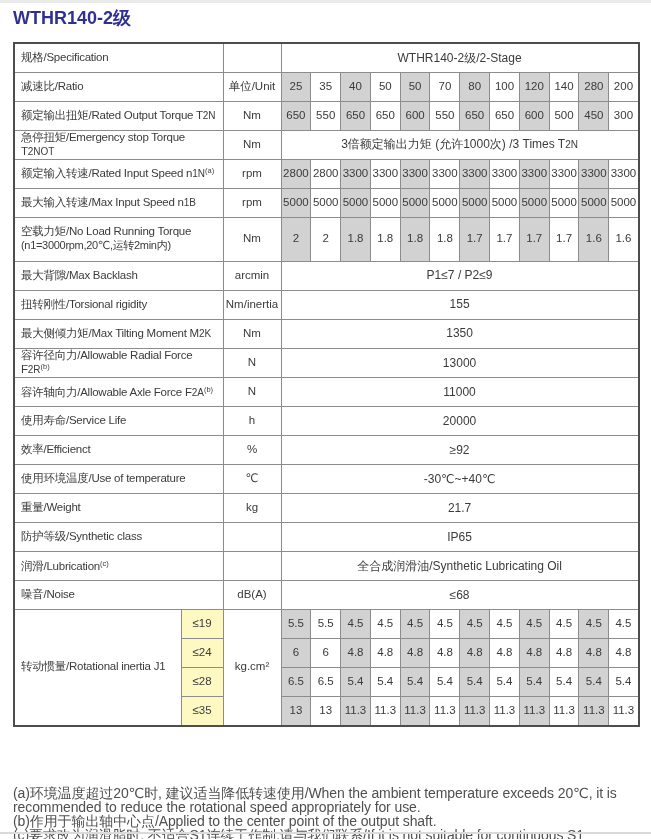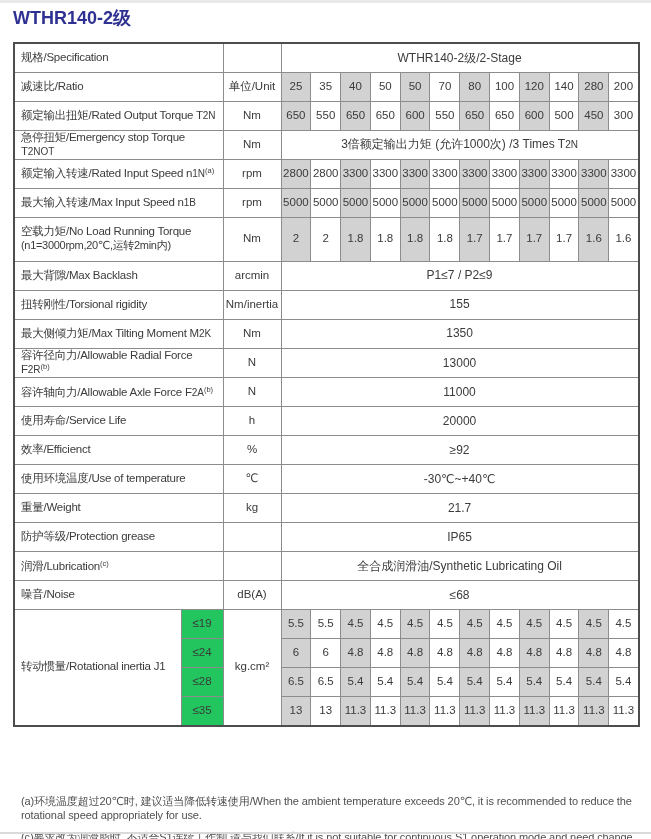--- a/index.html
+++ b/index.html
@@ -22,29 +22,29 @@
     border-collapse:collapse;table-layout:fixed;border:2px solid var(--bo);
   }
   .c-lbl{width:167px;} .c-lim{width:42px;} .c-unit{width:58px;} .c-d{width:29.8px;}
   #spec-table td{
     border:1px solid var(--bi);height:29px;font-size:11.5px;line-height:1.2;
     text-align:center;padding:0 1px;color:var(--tx);
   }
   #spec-table td.lbl{text-align:left;padding:0 3px 0 6px;letter-spacing:-0.25px;}
   #spec-table td.num{padding:0;}
   #spec-table td.num.shade{background:var(--shade);}
-  #spec-table td.lim{background:#22c55e;}
+  #spec-table td.lim{background:#fef9c3;}
   #spec-table td.unit{padding:0;}
   #spec-table td.val{font-size:12px;}
   #spec-table tr.tall td{height:44px;}
   .l2{font-size:11px;letter-spacing:-0.3px;}
   .sb{font-size:10px;letter-spacing:0;}
   .sp{font-size:7.5px;vertical-align:4px;letter-spacing:0;}
   .footnotes{position:absolute;left:13px;top:786px;width:628px;}
-  .footnotes p{margin:8px;font-size:11px;line-height:14px;color:var(--fn);letter-spacing:-0.1px;}
+  .footnotes p{margin:0;font-size:14px;line-height:14px;color:var(--fn);letter-spacing:-0.1px;}
   .bottom-divider{position:absolute;left:0;top:832px;width:651px;height:2px;background:#dadada;}
 </style>
 </head>
 <body>
 
 <div class="top-strip"></div>
 
 <h1 class="page-title">WTHR140-2级</h1>
 
 <table id="spec-table">
@@ -195,21 +195,21 @@
         <td class="lbl" colspan="2">使用环境温度/Use of temperature</td>
         <td class="unit">℃</td>
         <td class="val" colspan="12">-30℃~+40℃</td>
       </tr>
       <tr>
         <td class="lbl" colspan="2">重量/Weight</td>
         <td class="unit">kg</td>
         <td class="val" colspan="12">21.7</td>
       </tr>
       <tr>
-        <td class="lbl" colspan="2">防护等级/Protection grease</td>
+        <td class="lbl" colspan="2">防护等级/Synthetic class</td>
         <td class="unit"></td>
         <td class="val" colspan="12">IP65</td>
       </tr>
       <tr>
         <td class="lbl" colspan="2">润滑/Lubrication<span class="sp">(c)</span></td>
         <td class="unit"></td>
         <td class="val" colspan="12">全合成润滑油/Synthetic Lubricating Oil</td>
       </tr>
       <tr>
         <td class="lbl" colspan="2">噪音/Noise</td>
@@ -276,16 +276,17 @@
         <td class="num shade">11.3</td>
         <td class="num">11.3</td>
         <td class="num shade">11.3</td>
         <td class="num">11.3</td>
       </tr>
     </tbody>
   </table>
 
 <div class="footnotes">
   <p>(a)环境温度超过20℃时, 建议适当降低转速使用/When the ambient temperature exceeds 20℃, it is recommended to reduce the rotational speed appropriately for use.</p>
+  <p>(b)作用于输出轴中心点/Applied to the center point of the output shaft.</p>
   <p>(c)要求改为润滑脂时, 不适合S1连续工作制,请与我们联系/If it is not suitable for continuous S1 operation mode and need change grease lubrication, Please contact us for further information.</p>
 </div>
 
 <div class="bottom-divider"></div>
 
 </body></html>

